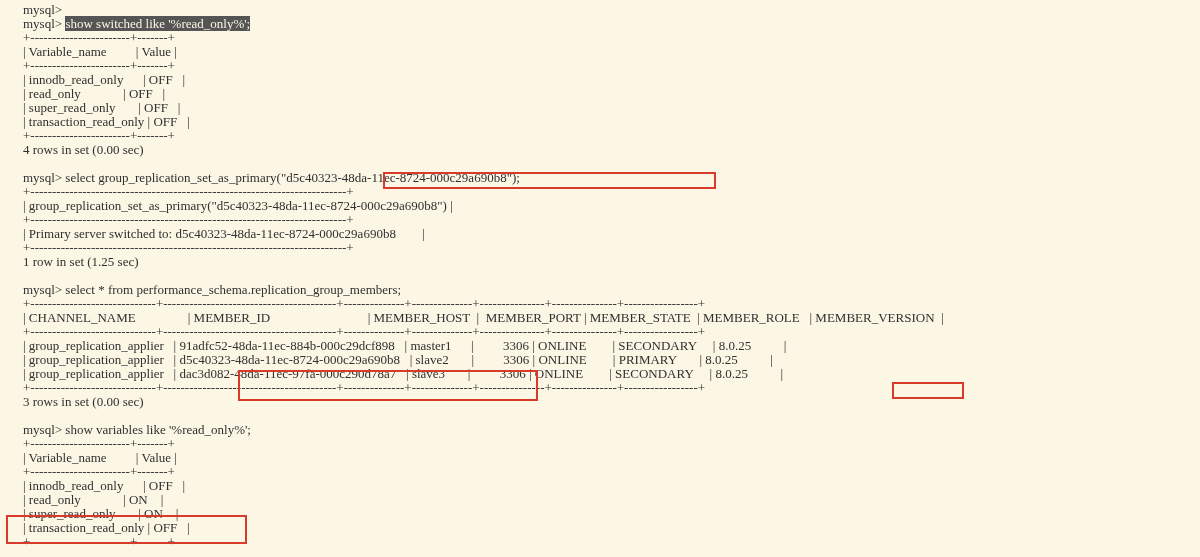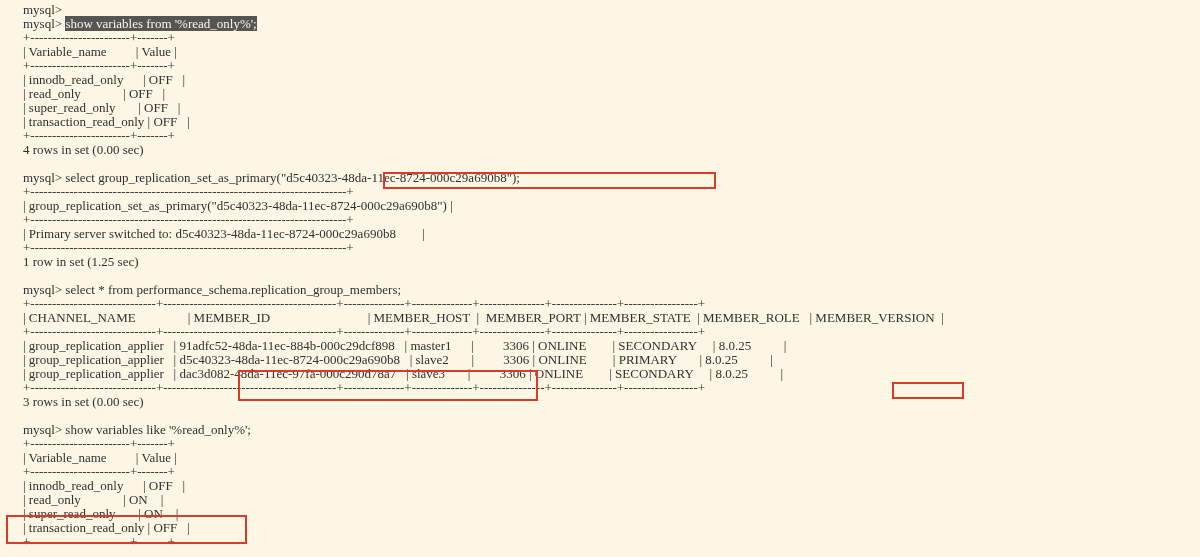--- a/index.html
+++ b/index.html
@@ -32,21 +32,21 @@
     position: absolute;
     border: 2px solid #d83a2b;
     box-sizing: border-box;
     pointer-events: none;
   }
 </style>
 </head>
 <body>
 
 <pre class="terminal" id="term">mysql&gt;
-mysql&gt; <span class="sel">show variables from '%read_only%';</span>
+mysql&gt; <span class="sel">show switched like '%read_only%';</span>
 +-----------------------+-------+
 | Variable_name         | Value |
 +-----------------------+-------+
 | innodb_read_only      | OFF   |
 | read_only             | OFF   |
 | super_read_only       | OFF   |
 | transaction_read_only | OFF   |
 +-----------------------+-------+
 4 rows in set (0.00 sec)
 

